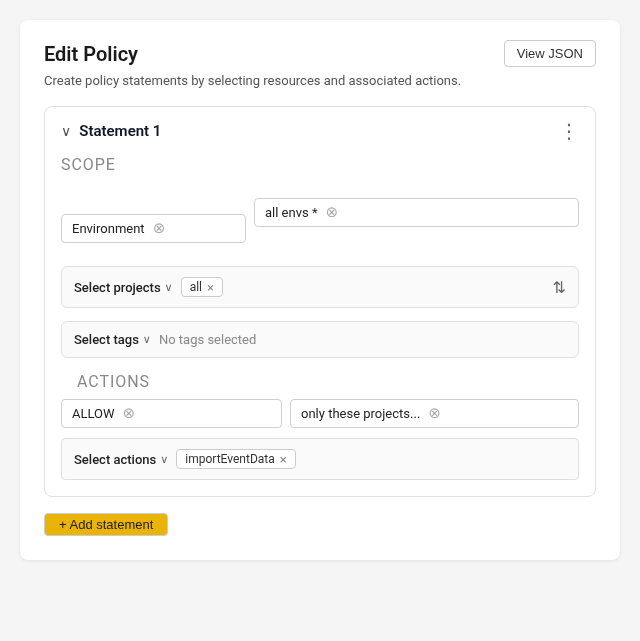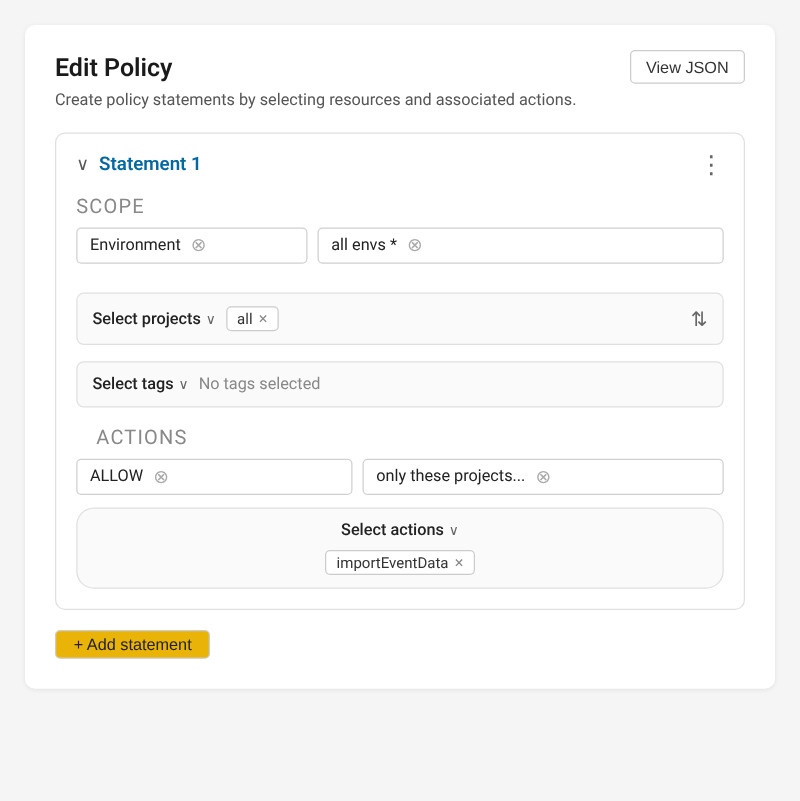--- a/index.html
+++ b/index.html
@@ -61,21 +61,21 @@
       align-items: center;
       gap: 8px;
     }
     .chevron-icon {
       color: #555;
       font-size: 14px;
     }
     .statement-title {
       font-size: 15px;
       font-weight: 600;
-      color: #0369a1;
+      color: #0f172a;
     }
     .more-icon {
       color: #666;
       font-size: 20px;
       cursor: pointer;
       line-height: 1;
     }
     .section-label {
       font-size: 16px;
       font-weight: 400;
@@ -105,20 +105,21 @@
     }
     .select-field-clear {
       color: #aaa;
       font-size: 15px;
       cursor: pointer;
       line-height: 1;
     }
     .scope-field-env {
       flex: 0 0 auto;
       width: 185px;
+      margin-top: 32px;
     }
     .scope-field-envval {
       flex: 1;
     }
     .filter-area {
       margin: 13px 16px 10px;
       border: 1px solid #e0e0e0;
       border-radius: 6px;
       padding: 10px 12px;
       background: #fafafa;
@@ -185,27 +186,25 @@
     }
     .actions-field-allow {
       flex: 0 0 auto;
       width: 221px;
     }
     .actions-field-type {
       flex: 1;
     }
     .select-actions-area {
       border: 1px solid #e0e0e0;
-      border-radius: 14px;
+      border-radius: 4px;
       padding: 10px 12px;
       background: #fafafa;
       display: flex;
-      align-items: center;
-      gap: 8px;
-      flex-direction: column;
+      gap: 8px;
     }
     .add-statement-btn {
       display: flex;
       align-items: center;
       gap: 6px;
       background: #eab308;
       border: 1px solid #ccc;
       border-radius: 4px;
       padding: 3px 14px;
       font-size: 13px;

